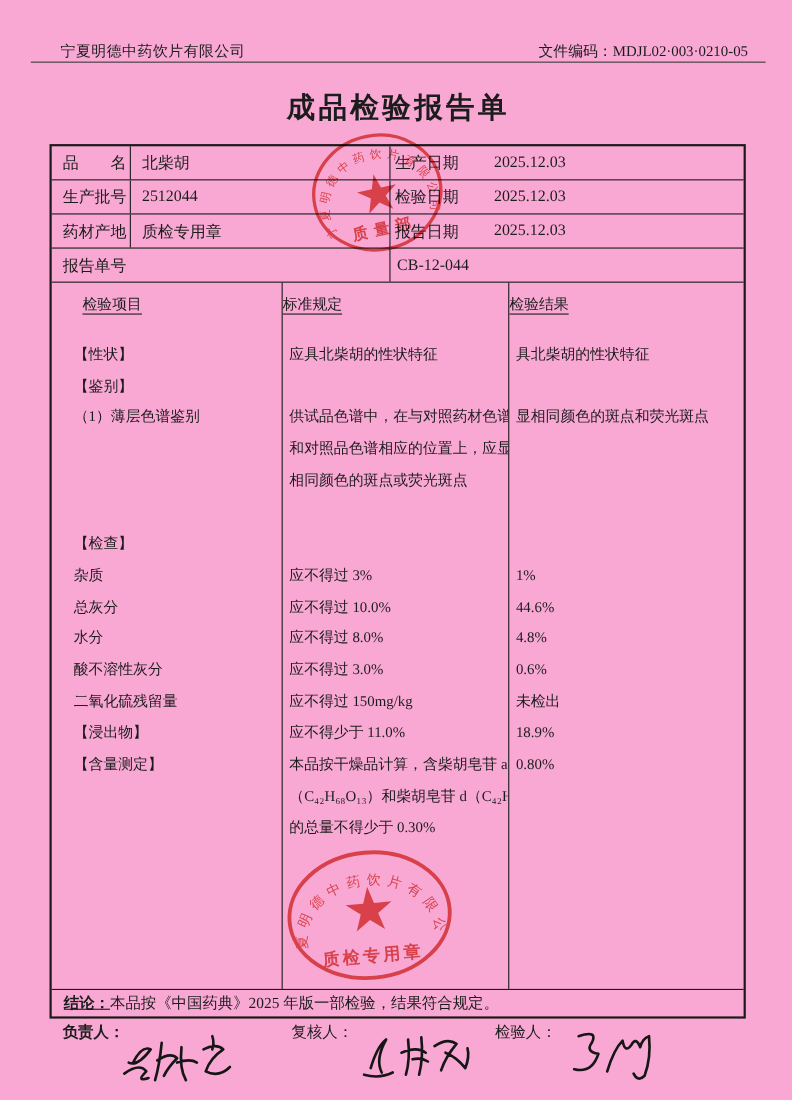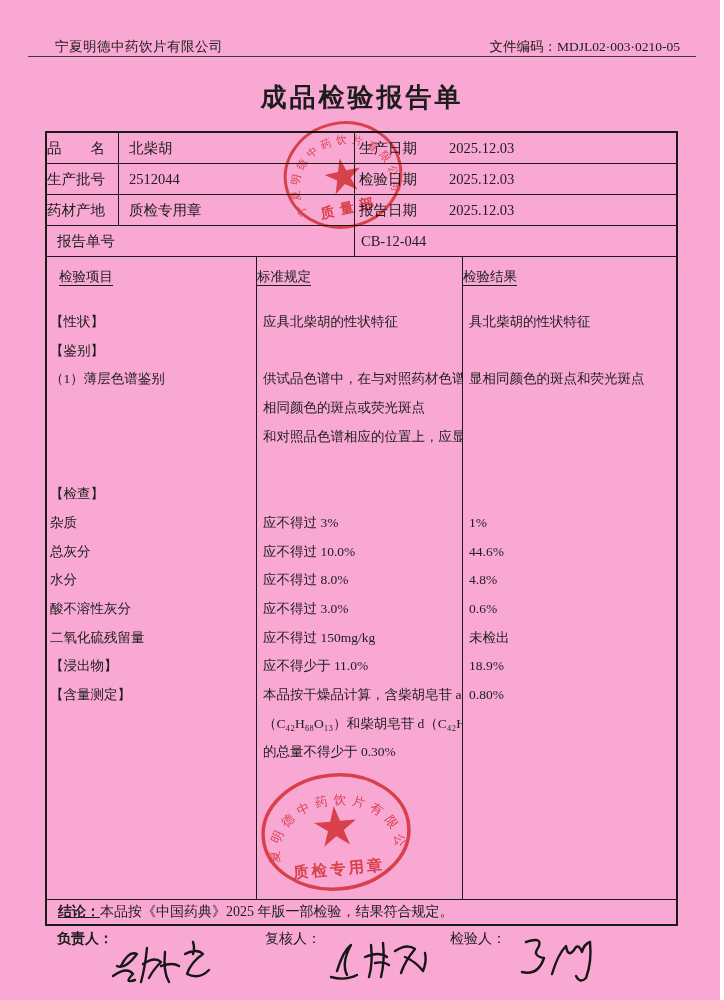--- a/index.html
+++ b/index.html
@@ -12,38 +12,38 @@
   .docnum{position:absolute;right:40px;top:38px;font-size:13.5px;}
   .head-rule{position:absolute;left:28px;top:56px;width:668px;border-top:1.5px solid #3a3a3a;}
   .title{position:absolute;left:0;top:80px;width:724px;text-align:center;
          font-size:26px;font-weight:bold;letter-spacing:3px;}
   
   .report-table{position:absolute;left:45px;top:131px;width:633px;height:795px;
                 border:2px solid #1a1a1a;box-sizing:border-box;}
   .info-row{display:grid;grid-template-columns:72px 236px 92px 1fr;height:31px;
             border-bottom:1px solid #1a1a1a;box-sizing:border-box;font-size:14.5px;}
   .info-row>div{display:flex;align-items:center;box-sizing:border-box;white-space:pre;}
-  .info-label{border-right:1px solid #1a1a1a;}
+  .info-label{padding-left:10px;border-right:1px solid #1a1a1a;}
   .info-value{padding-left:10px;border-right:1px solid #1a1a1a;}
   .info-label2{padding-left:4px;}
   .info-value2{padding-left:2px;}
   .info-row.last{grid-template-columns:308px 1fr;}
   .info-row.last .rep-label{padding-left:10px;border-right:1px solid #1a1a1a;}
   .info-row.last .rep-value{padding-left:6px;}
   
   .main-grid{display:grid;grid-template-columns:210px 206px 1fr;height:643px;
              border-bottom:1px solid #1a1a1a;box-sizing:border-box;font-size:13.5px;}
   .ins-col{box-sizing:border-box;overflow:hidden;}
   .ins-col.b{border-right:1px solid #1a1a1a;}
   .col-head{height:51px;box-sizing:border-box;padding-top:11px;}
   .col-head span{text-decoration:underline;text-underline-offset:4px;}
-  .col-head.left{padding-left:12px;}
+  .col-head.left{padding-left:28px;}
   .col-head.center{text-align:left;}
   .ins-line{height:28.7px;line-height:28.7px;white-space:pre;}
-  .ins-col .ins-line{padding-left:3px;}
+  .ins-col .ins-line{padding-left:20px;}
   .ins-col.c2 .ins-line{padding-left:6px;}
   .ins-col.c3 .ins-line{padding-left:6px;}
   
   .conclusion{height:24px;display:flex;align-items:center;font-size:14px;
               padding-left:11px;box-sizing:border-box;white-space:pre;}
   .conclusion .lab{font-weight:bold;text-decoration:underline;}
   
   .foot-label{position:absolute;top:930px;font-size:14px;}
   .fl1{left:57px;font-weight:bold;} .fl2{left:265px;} .fl3{left:450px;}
   .sig{position:absolute;}
@@ -112,22 +112,22 @@
             <div class="ins-line">&nbsp;</div>
             <div class="ins-line">&nbsp;</div>
           </div>
       </div>
       <div class="ins-col c2 b">
         <div class="col-head center"><span>标准规定</span></div>
         <div class="lines">
             <div class="ins-line">应具北柴胡的性状特征</div>
             <div class="ins-line">&nbsp;</div>
             <div class="ins-line">供试品色谱中，在与对照药材色谱</div>
+            <div class="ins-line">和对照品色谱相应的位置上，应显</div>
             <div class="ins-line">相同颜色的斑点或荧光斑点</div>
-            <div class="ins-line">和对照品色谱相应的位置上，应显</div>
             <div class="ins-line">&nbsp;</div>
             <div class="ins-line">&nbsp;</div>
             <div class="ins-line">应不得过 3%</div>
             <div class="ins-line">应不得过 10.0%</div>
             <div class="ins-line">应不得过 8.0%</div>
             <div class="ins-line">应不得过 3.0%</div>
             <div class="ins-line">应不得过 150mg/kg</div>
             <div class="ins-line">应不得少于 11.0%</div>
             <div class="ins-line">本品按干燥品计算，含柴胡皂苷 a</div>
             <div class="ins-line">（C₄₂H₆₈O₁₃）和柴胡皂苷 d（C₄₂H₆₈O₁₃）</div>

